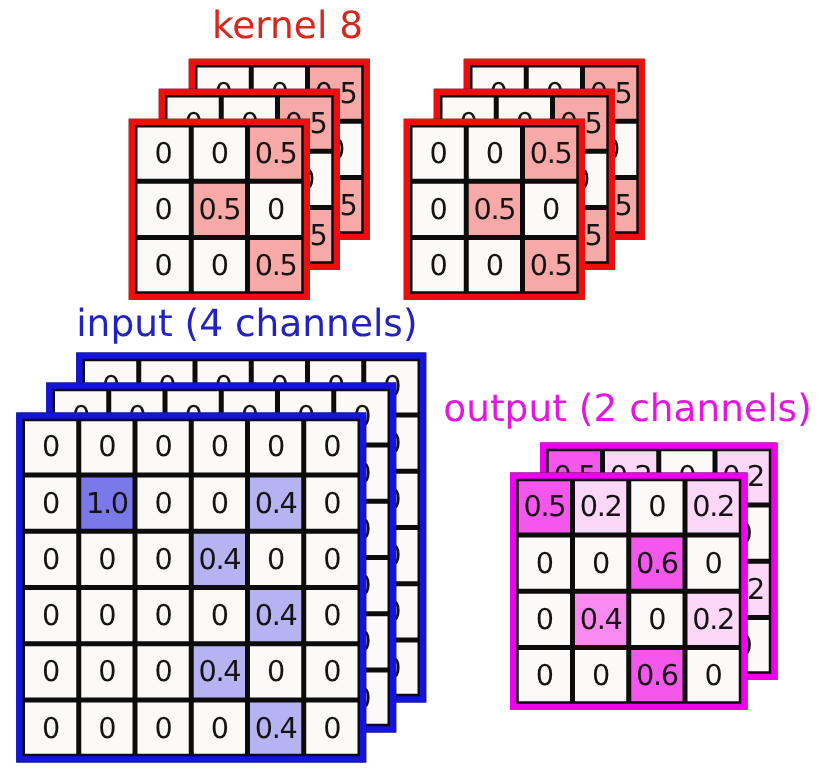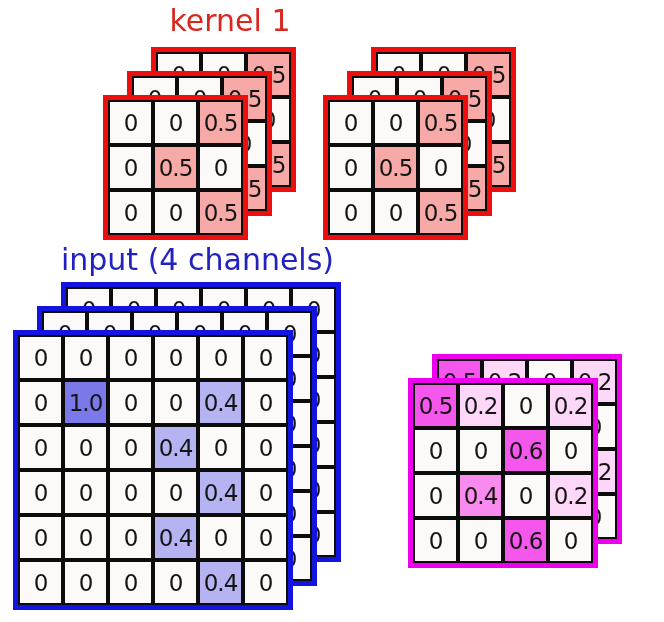--- a/index.html
+++ b/index.html
@@ -53,25 +53,26 @@
   #title-kernel1 { left: 145px; top: 4px;   width: 170px; }
   #title-kernel2 { left: 372px; top: 4px;   width: 170px; }
   #title-input   { left: 40px;  top: 243px; width: 315px; }
   #title-output  { left: 340px; top: 311px; width: 324px; }
 </style>
 </head>
 <body>
 
 <div class="canvas">
 
-  <div class="stack-title" id="title-kernel1" style="color: rgb(216, 40, 29);">kernel 1</div>
+  <div class="stack-title" id="title-kernel1" style="color: rgb(216, 40, 29);">kernel 8</div>
 
 
   <div class="stack-title" id="title-input" style="color: rgb(34, 34, 192);">input (4 channels)</div>
 
+  <div class="stack-title" id="title-output" style="color: rgb(229, 22, 224);">output (2 channels)</div>
 
   <div class="stack" id="stack-kernel1">
       <div class="layer" style="left: 48px; top: -48px; border-color: rgb(238, 14, 14); background: rgb(12, 12, 12); grid-template-columns: repeat(3, 41px);">
         <div class="cell" style="background: rgb(251, 250, 248); color: rgb(20, 20, 20);">0</div>
         <div class="cell" style="background: rgb(251, 250, 248); color: rgb(20, 20, 20);">0</div>
         <div class="cell" style="background: rgb(246, 169, 167); color: rgb(20, 20, 20);">0.5</div>
         <div class="cell" style="background: rgb(251, 250, 248); color: rgb(20, 20, 20);">0</div>
         <div class="cell" style="background: rgb(246, 169, 167); color: rgb(20, 20, 20);">0.5</div>
         <div class="cell" style="background: rgb(251, 250, 248); color: rgb(20, 20, 20);">0</div>
         <div class="cell" style="background: rgb(251, 250, 248); color: rgb(20, 20, 20);">0</div>

